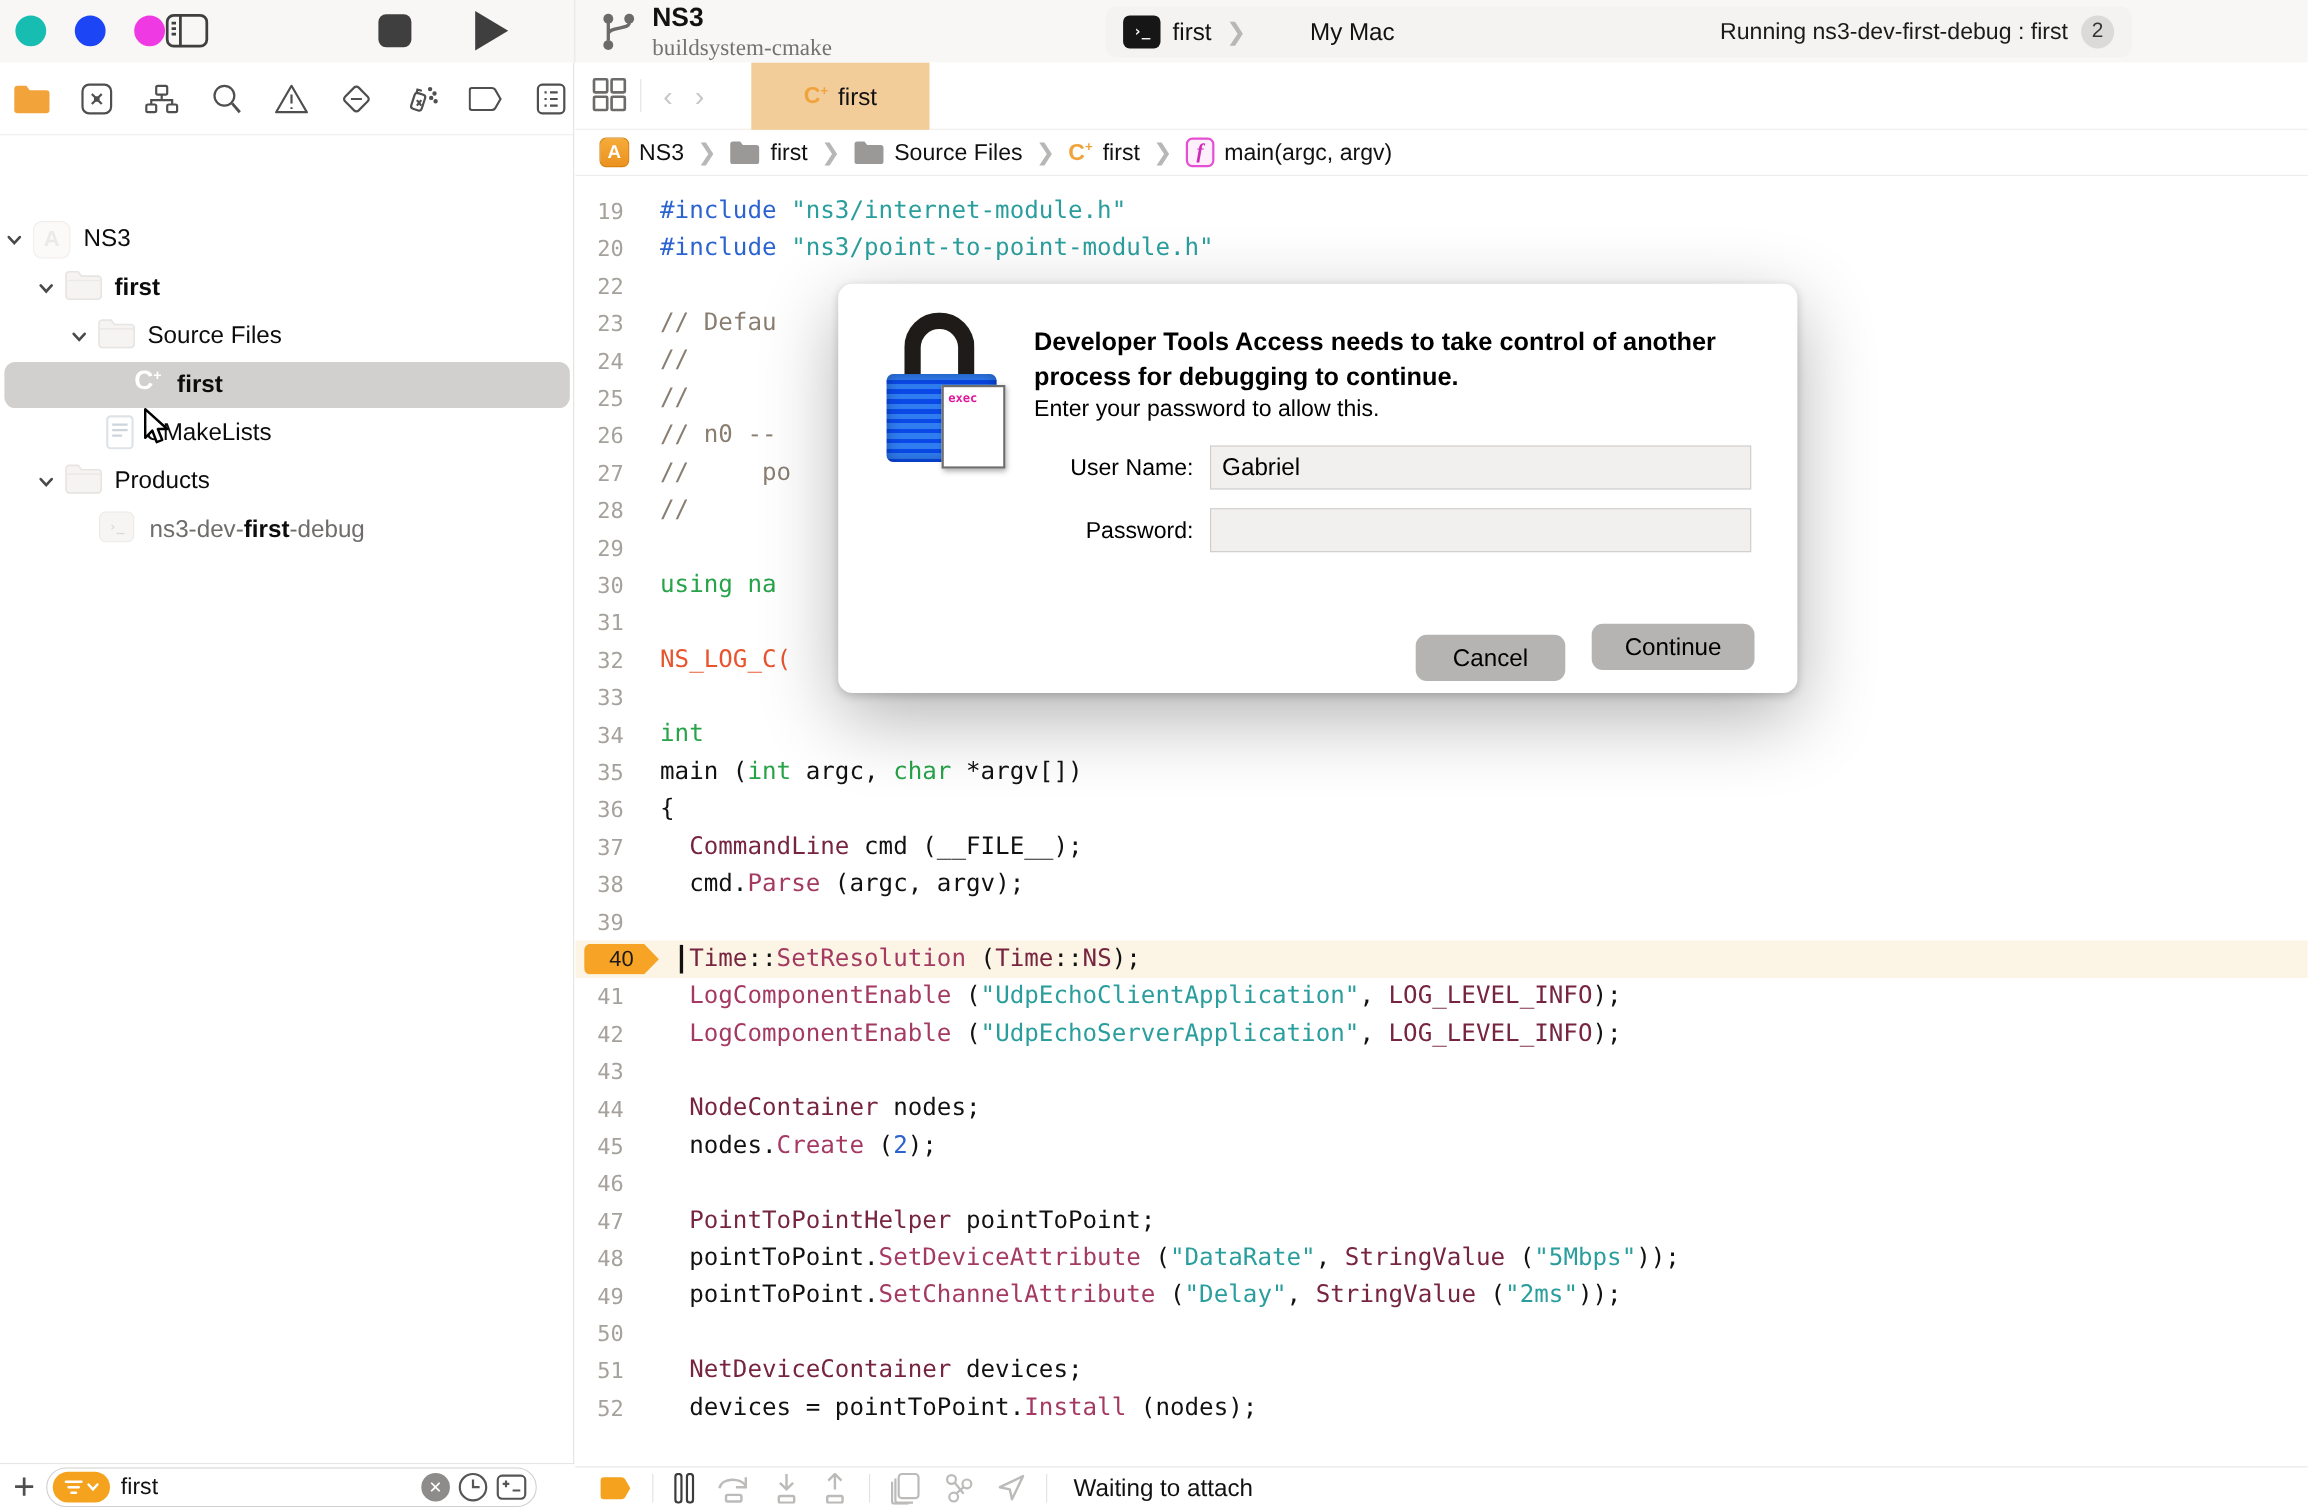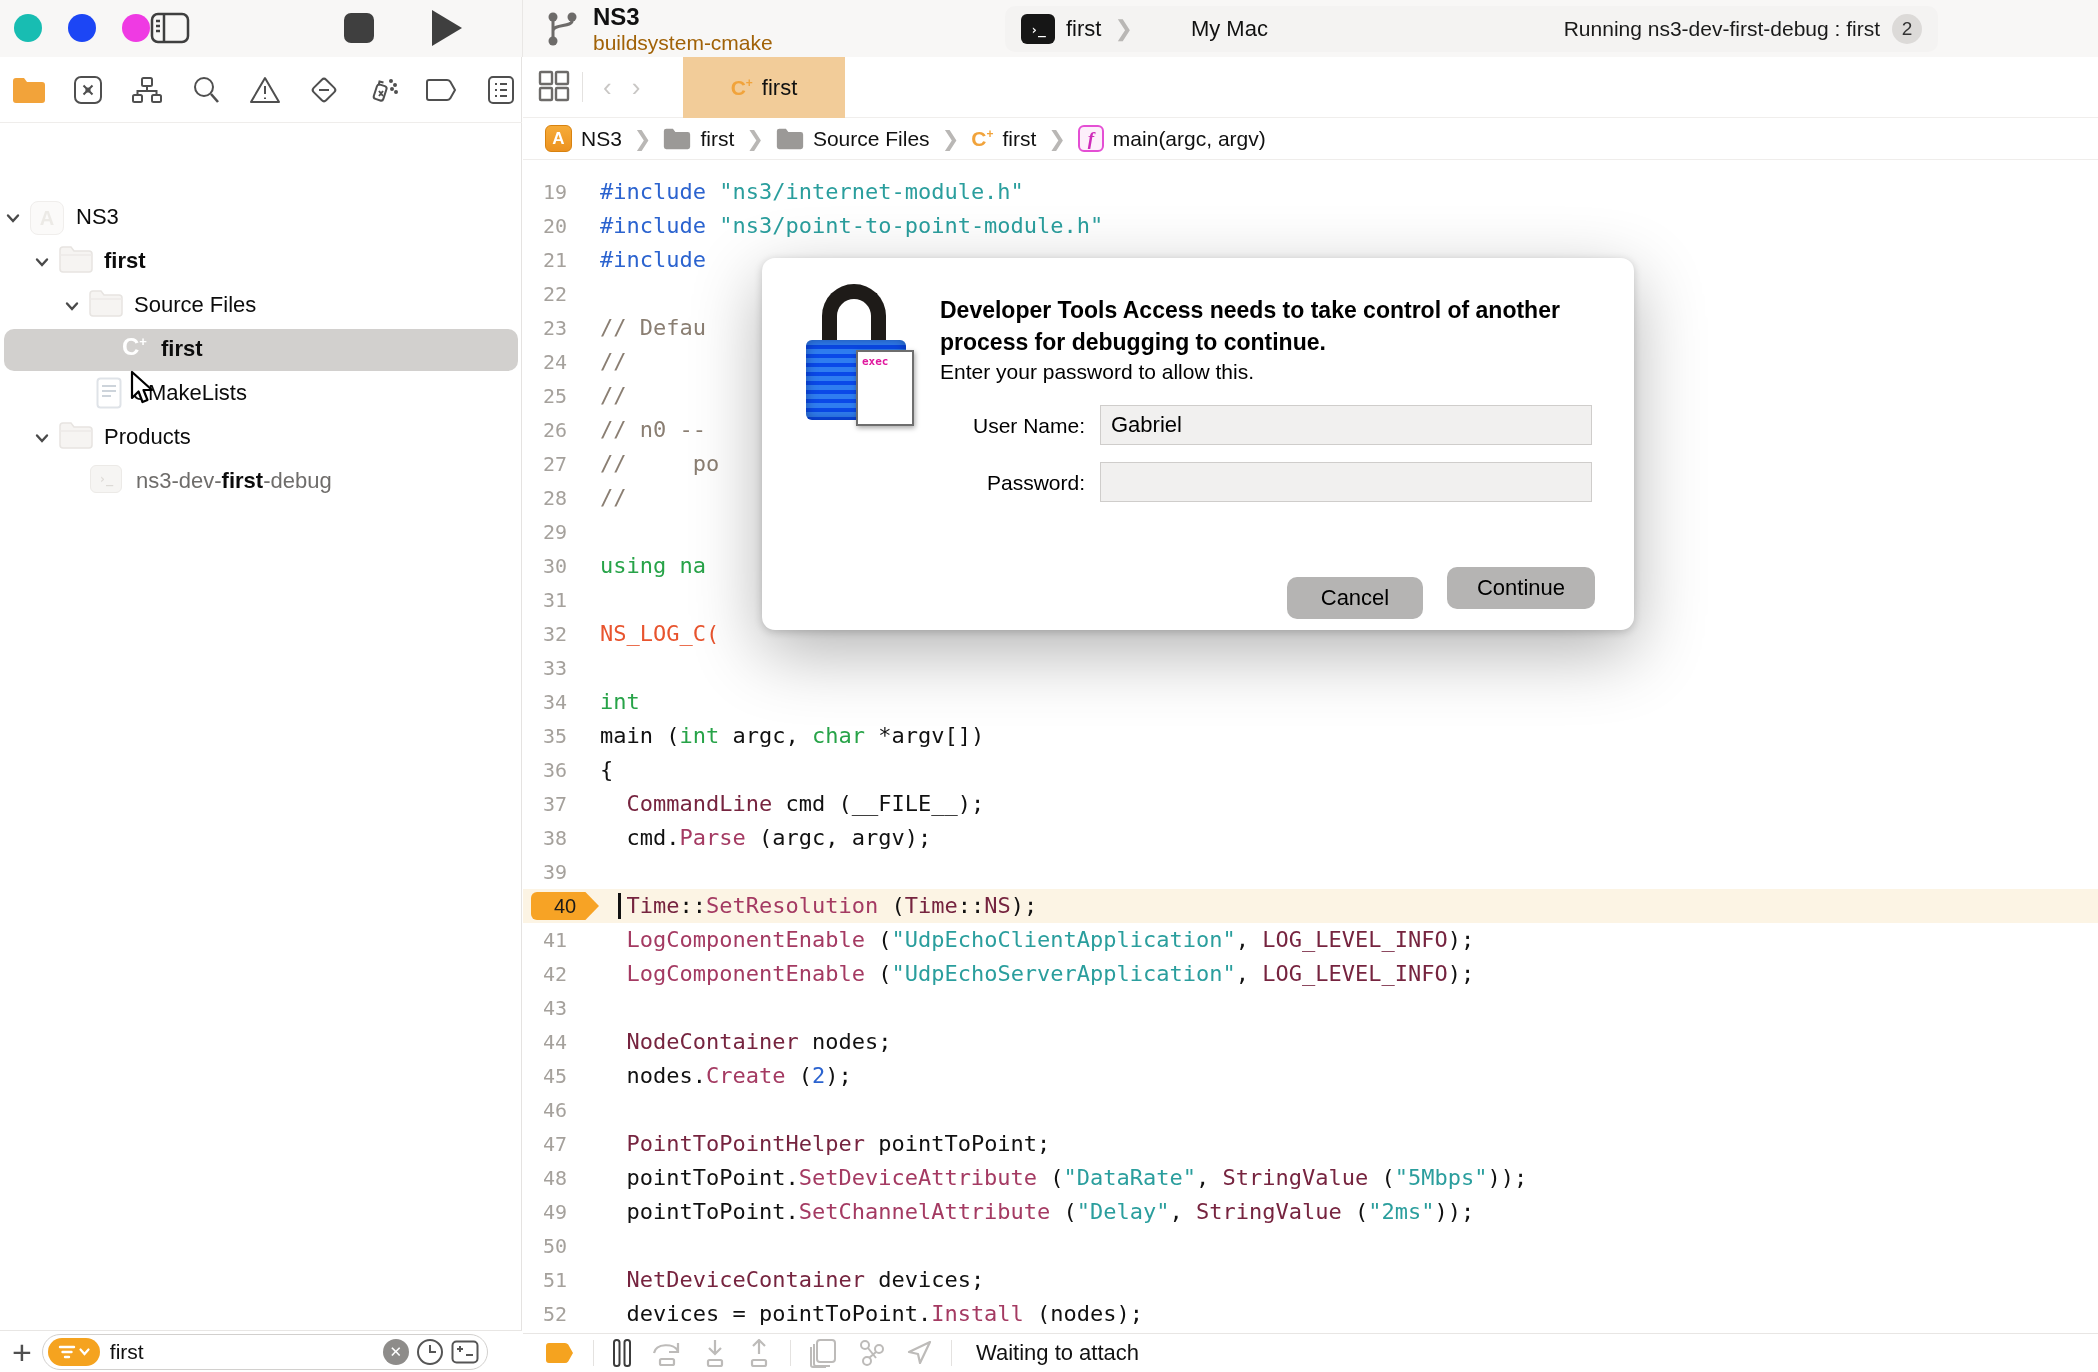--- a/index.html
+++ b/index.html
@@ -11,21 +11,21 @@
   #toolbar { position:absolute; left:0; top:0; width:2098px; height:57px; background:#f8f7f6; }
   #traffic { position:absolute; left:14px; top:14px; display:flex; gap:26px; }
   .tl { width:28px; height:28px; border-radius:50%; }
   #sidebar-toggle { position:absolute; left:150px; top:12px; }
   #stop-btn { position:absolute; left:344px; top:13px; width:30px; height:30px; background:#3f3f3f; border-radius:7px; }
   #play-btn { position:absolute; left:432px; top:10px; width:0; height:0;
     border-top:18px solid transparent; border-bottom:18px solid transparent; border-left:30px solid #3f3f3f; }
   #toolbar-divider { position:absolute; left:522px; top:0; width:1px; height:57px; background:#e9e7e5; }
   #proj-title-block { position:absolute; left:545px; top:3px; display:flex; align-items:center; gap:14px; }
   #proj-title-text .t1 { font-size:24px; font-weight:bold; color:#111; line-height:28px; }
-  #proj-title-text .t2 { font-size:21px; color:#a16207; line-height:24px; }
+  #proj-title-text .t2 { font-size:21px; color:#737373; line-height:24px;font-family:Liberation Serif, serif; }
   #status-pill { position:absolute; left:1005px; top:6px; width:933px; height:46px; background:#f4f3f2; border-radius:10px;
     display:flex; align-items:center; padding:0 16px; }
   #scheme-group { display:flex; align-items:center; gap:11px; font-size:22px; }
   .crumb-sep { color:#b9b7b5; font-size:22px; margin:0 2px; }
   #status-right { margin-left:auto; display:flex; align-items:center; gap:12px; }
   #status-text { font-size:21px; color:#1a1a1a; }
   #status-badge { width:30px; height:30px; border-radius:50%; background:#dcdad8; font-size:19px;
     display:flex; align-items:center; justify-content:center; color:#333; }
   .term-chip { width:34px; height:30px; background:#161616; border-radius:6px; color:#fff;
     font-family:"DejaVu Sans Mono", monospace; font-size:13px; font-weight:bold; display:flex; align-items:center; justify-content:center; }
@@ -389,21 +389,20 @@
         <span class="jitem">
           <span class="fnic">f</span>
           <span>main(argc, argv)</span>
         </span>
       </div>
 
     <div id="code-area">
       <div id="code-lines">
           <div class="crow"><span class="ln">19</span><span class="ctext"><span class="tk-dir">#include</span><span class="tk-pl"> </span><span class="tk-str">"ns3/internet-module.h"</span></span></div>
           <div class="crow"><span class="ln">20</span><span class="ctext"><span class="tk-dir">#include</span><span class="tk-pl"> </span><span class="tk-str">"ns3/point-to-point-module.h"</span></span></div>
-          <div class="crow"><span class="ln">21</span><span class="ctext"><span class="tk-dir">#include</span></span></div>
           <div class="crow"><span class="ln">22</span><span class="ctext"></span></div>
           <div class="crow"><span class="ln">23</span><span class="ctext"><span class="tk-cmt">// Defau</span></span></div>
           <div class="crow"><span class="ln">24</span><span class="ctext"><span class="tk-cmt">//</span></span></div>
           <div class="crow"><span class="ln">25</span><span class="ctext"><span class="tk-cmt">//</span></span></div>
           <div class="crow"><span class="ln">26</span><span class="ctext"><span class="tk-cmt">// n0 --</span></span></div>
           <div class="crow"><span class="ln">27</span><span class="ctext"><span class="tk-cmt">//     po</span></span></div>
           <div class="crow"><span class="ln">28</span><span class="ctext"><span class="tk-cmt">//</span></span></div>
           <div class="crow"><span class="ln">29</span><span class="ctext"></span></div>
           <div class="crow"><span class="ln">30</span><span class="ctext"><span class="tk-kw">using na</span></span></div>
           <div class="crow"><span class="ln">31</span><span class="ctext"></span></div>

